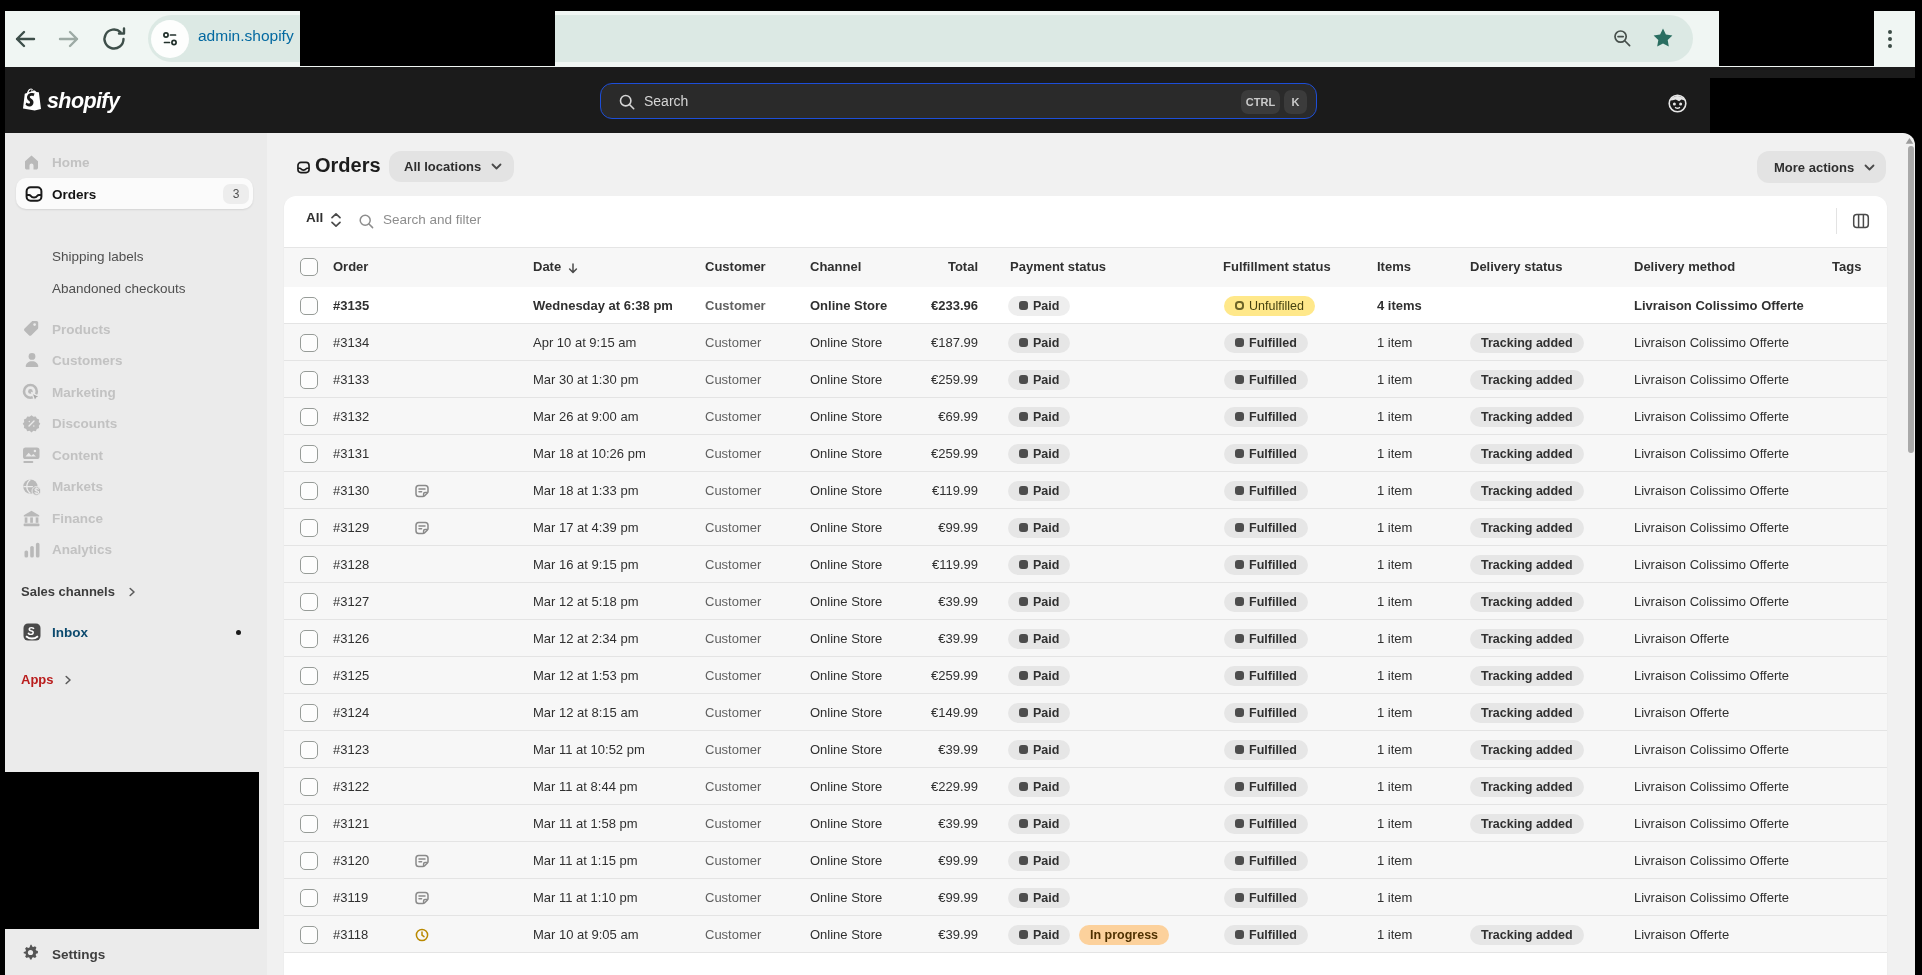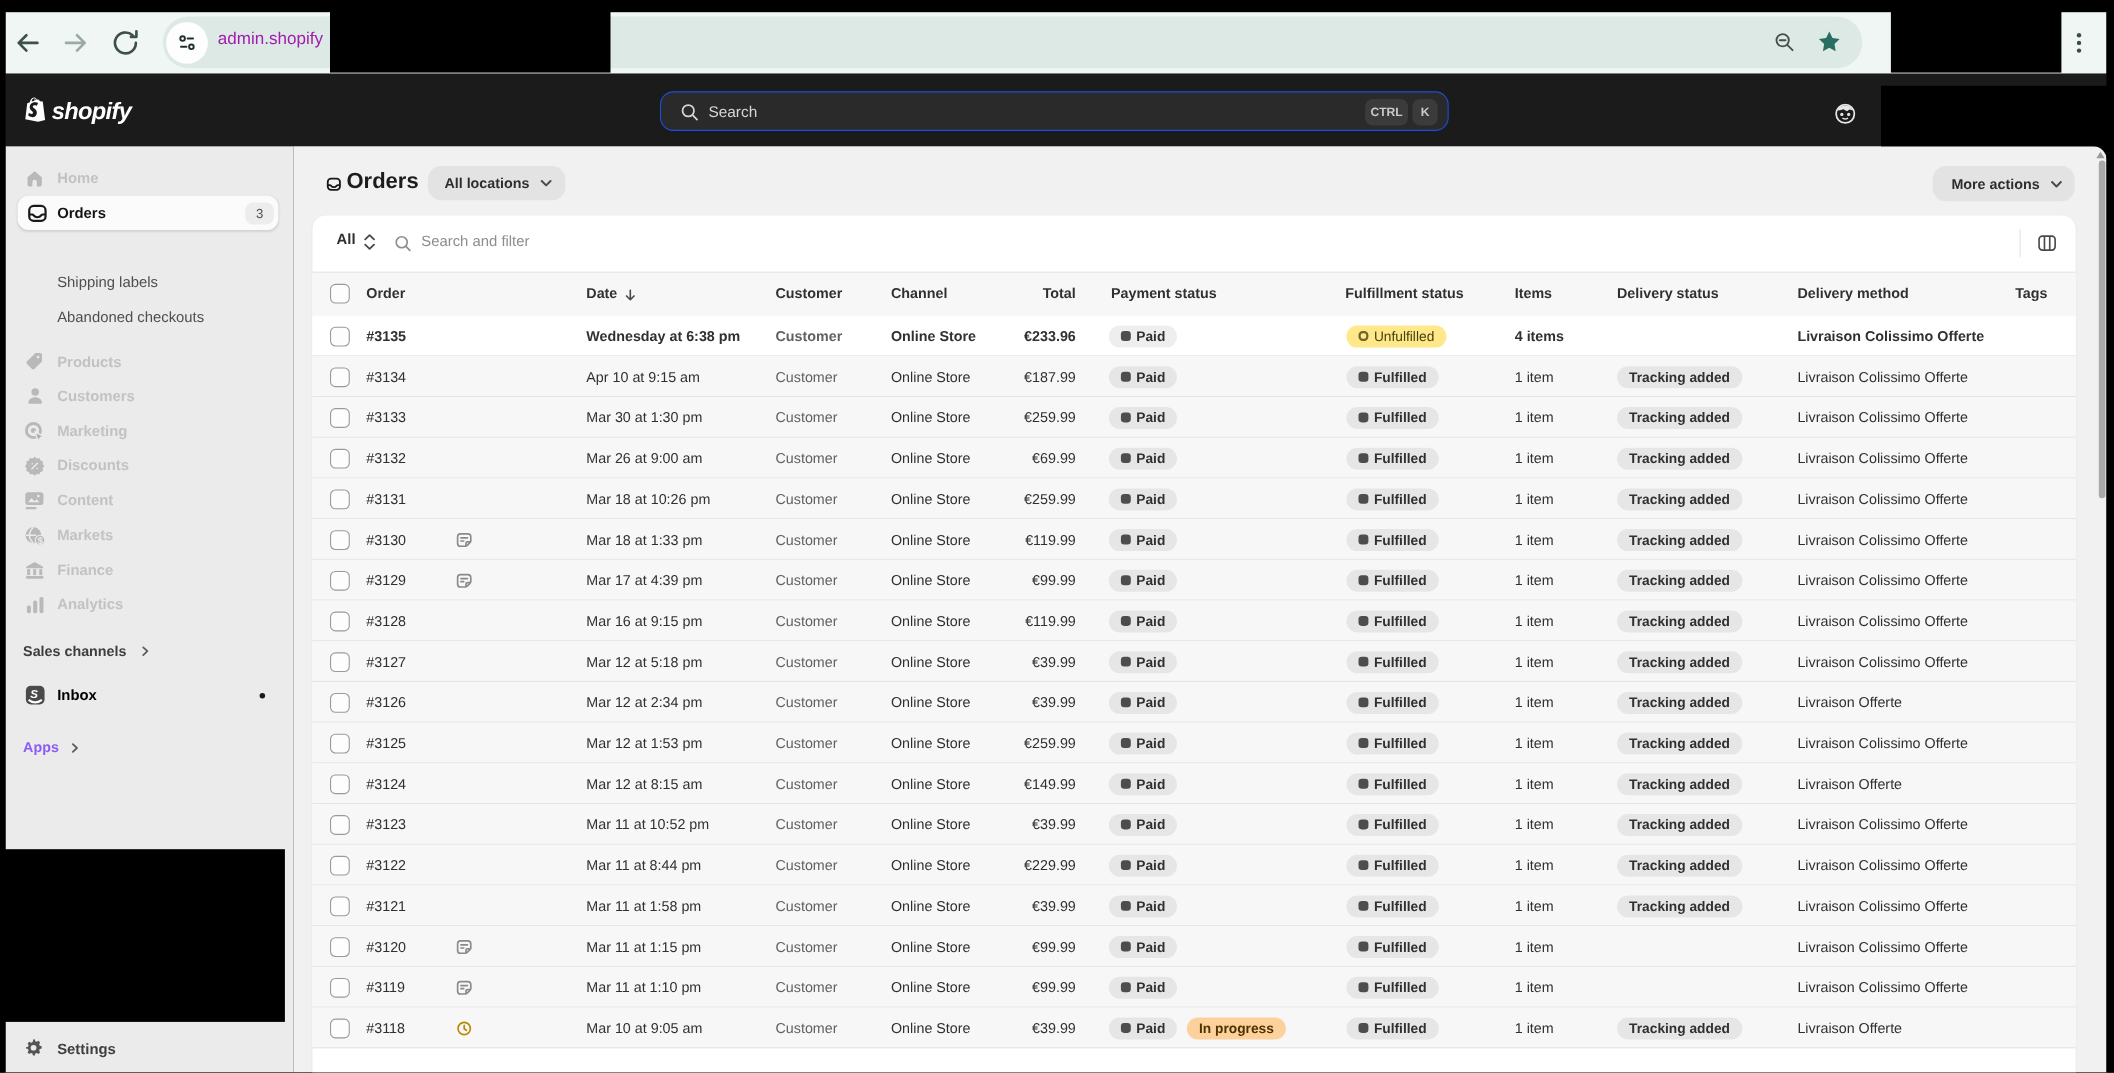--- a/index.html
+++ b/index.html
@@ -7,21 +7,21 @@
   font-family:"Liberation Sans", sans-serif; -webkit-font-smoothing:antialiased; }
 #stage { position:relative; width:1922px; height:975px; background:#000; }
 .abs { position:absolute; }
 
 
 #toolbar { left:5px; top:11px; width:1910px; height:56px; background:#f0f6f3; }
 #urlpill { position:absolute; left:143px; top:4px; width:1545px; height:47px;
   background:#dce9e4; border-radius:24px; }
 #urlcircle { position:absolute; left:2.5px; top:4.5px; width:38px; height:38px;
   background:#fdfefd; border-radius:50%; }
-#urltext { position:absolute; left:50px; top:12px; font-size:15.5px; color:#a21caf; }
+#urltext { position:absolute; left:50px; top:12px; font-size:15.5px; color:#0369a1; }
 
 
 #topbar { left:0; top:67px; width:1922px; height:66px; background:#1b1b1b; }
 #searchbox { position:absolute; left:600px; top:16px; width:717px; height:36px;
   background:#2a2a2a; border:1px solid #1d4ed8; border-radius:12px; }
 #searchbox .stext { position:absolute; left:43px; top:8.5px; font-size:14px; color:#d5d5d5; }
 .keycap { position:absolute; top:5.5px; height:24px; background:#3b3b3b; border-radius:7px;
   color:#cbcbcb; font-size:11px; font-weight:600; text-align:center; line-height:24px; }
 
 
@@ -223,24 +223,24 @@
 <svg style="position:absolute;left:105px;top:2px" width="12" height="12" viewBox="0 0 12 12" fill="none">
           <path d="M4.2 2.5L8 6l-3.8 3.5" stroke="#5c5c5c" stroke-width="1.6" stroke-linecap="round" stroke-linejoin="round"></path>
         </svg>
 </div>
 <div class="navitem" style="top:483.5px">
         <svg style="position:absolute;left:18px;top:6px" width="18" height="18" viewBox="0 0 18 18" fill="none">
           <rect x="0.5" y="0.5" width="17" height="17" rx="4.5" fill="#4a4a4a"></rect>
 <text x="4.5" y="12" font-size="10.5" font-weight="bold" font-style="italic" fill="#fff" font-family="Liberation Sans">S</text>
 <path d="M3 13.2c2 1.6 4 2.4 6 2.4s4-.8 6-2.4" stroke="#fff" stroke-width="2"></path>
         </svg>
-<div class="nav-label" style="color:#000000;font-weight:600">Inbox</div>
+<div class="nav-label" style="color:#0c4a6e;font-weight:600">Inbox</div>
 <div style="position:absolute;left:231px;top:13px;width:5px;height:5px;border-radius:50%;background:#1a1a1a"></div>
 </div>
-<div style="position:absolute;left:16px;top:539px;font-size:13px;font-weight:600;color:#8b5cf6">Apps
+<div style="position:absolute;left:16px;top:539px;font-size:13px;font-weight:600;color:#b91c1c">Apps
 <svg style="position:absolute;left:41px;top:2px" width="12" height="12" viewBox="0 0 12 12" fill="none">
           <path d="M4.2 2.5L8 6l-3.8 3.5" stroke="#5c5c5c" stroke-width="1.6" stroke-linecap="round" stroke-linejoin="round"></path>
         </svg>
 </div>
 <div class="navitem" style="top:805px">
         <svg style="position:absolute;left:17px;top:6px" width="17" height="17" viewBox="0 0 17 17" fill="none">
           <path fill="#555" d="M8.5 0.8l1.1 0 .5 1.8 1.3.5 1.6-.9 1.5 1.5-.9 1.6.5 1.3 1.8.5v2.1l-1.8.5-.5 1.3.9 1.6-1.5 1.5-1.6-.9-1.3.5-.5 1.8H8l-.5-1.8-1.3-.5-1.6.9-1.5-1.5.9-1.6-.5-1.3-1.8-.5V8l1.8-.5.5-1.3-.9-1.6 1.5-1.5 1.6.9 1.3-.5z"></path>
           <circle cx="8.5" cy="8.5" r="2.6" fill="#ebebeb"></circle>
         </svg>
 <div class="nav-label" style="color:#3f3f3f;font-weight:600">Settings</div>

